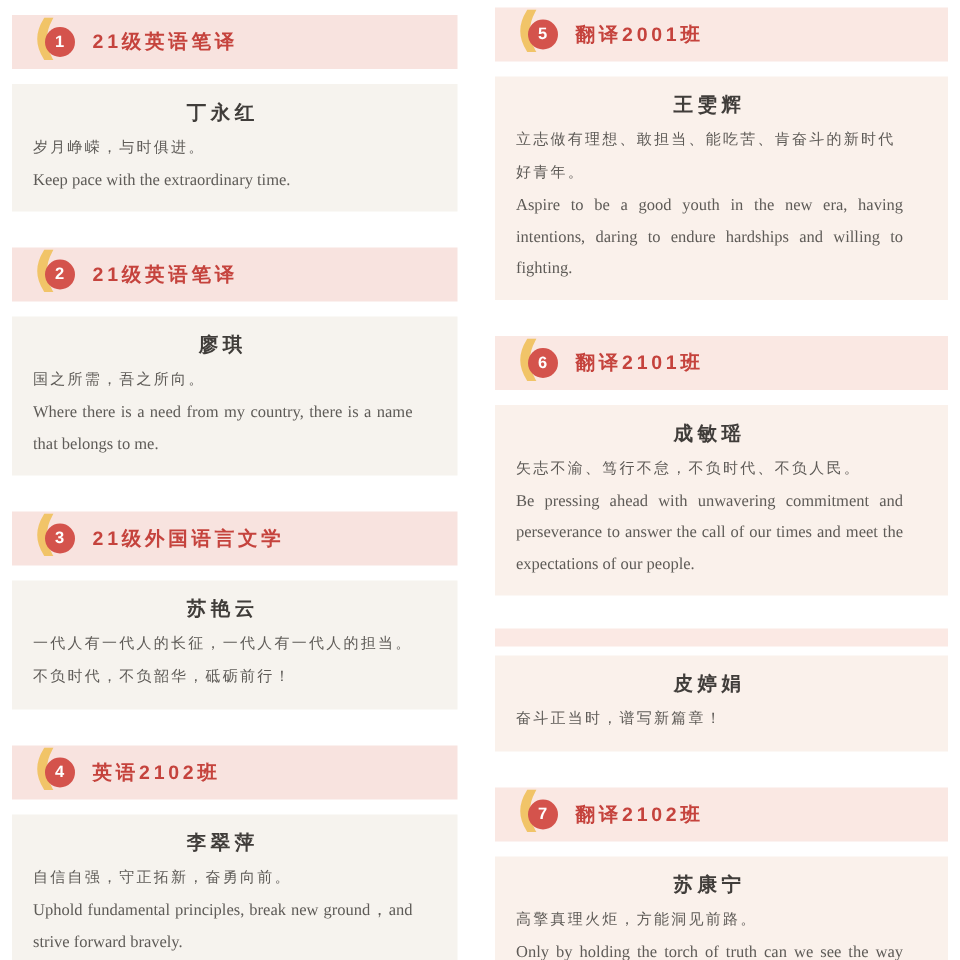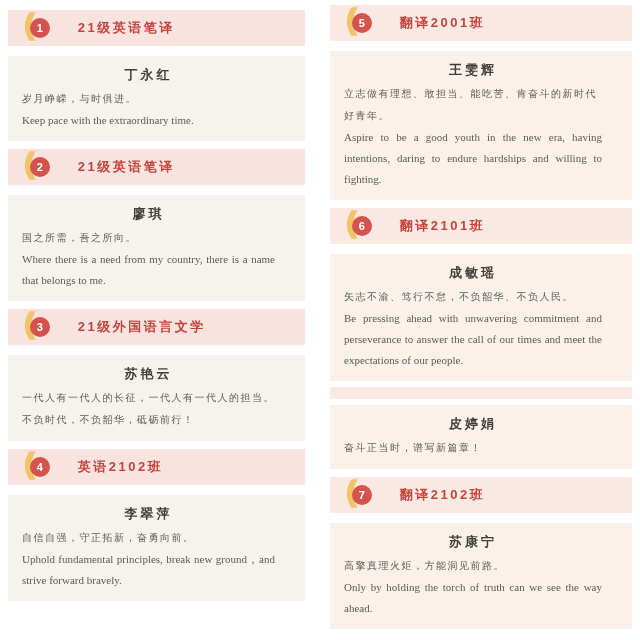--- a/index.html
+++ b/index.html
@@ -25,25 +25,25 @@
     -webkit-text-stroke:1.5px var(--crescent-yellow,#f1c468);
   }
   .badge{
     width:20px;height:20px;border-radius:50%;
     background:var(--badge-red,#d4534c);color:#ffffff;
     font-size:11px;font-weight:bold;
     display:flex;align-items:center;justify-content:center;
     position:relative;z-index:1;flex:0 0 auto;
   }
   .section-title{
-    margin-left:28px;color:var(--title-red,#c5433d);
+    margin-left:12px;color:var(--title-red,#c5433d);
     font-weight:bold;font-size:13px;letter-spacing:2.5px;white-space:nowrap;
   }
 
-  .card{padding:8px 30px 10px 14px;margin-bottom:8px;}
+  .card{padding:8px 30px 10px 14px;margin-bottom:24px;}
   .col-left  .card{background:var(--card-bg-left,#f6f3ee);}
   .col-right .card{background:var(--card-bg-right,#faf1eb);}
 
   .student-name{
     text-align:center;font-weight:bold;font-size:13px;letter-spacing:3px;
     color:var(--name-color,#403d3a);line-height:22px;margin-bottom:2px;
   }
   .quote-zh{
     font-size:10px;line-height:22px;letter-spacing:1.5px;
     color:var(--text-color,#5e5b57);
@@ -119,21 +119,21 @@
       <div class="quote-en">Aspire to be a good youth in the new era, having intentions, daring to endure hardships and willing to fighting.</div>
     </div>
 
     <div class="section-header">
       <span class="crescent">(</span>
       <span class="badge">6</span>
       <span class="section-title">翻译2101班</span>
     </div>
     <div class="card">
       <div class="student-name">成敏瑶</div>
-      <div class="quote-zh">矢志不渝、笃行不怠，不负韶华、不负人民。</div>
+      <div class="quote-zh">矢志不渝、笃行不怠，不负时代、不负人民。</div>
       <div class="quote-en">Be pressing ahead with unwavering commitment and perseverance to answer the call of our times and meet the expectations of our people.</div>
     </div>
     <div class="card-divider"></div>
     <div class="card">
       <div class="student-name">皮婷娟</div>
       <div class="quote-zh">奋斗正当时，谱写新篇章！</div>
     </div>
 
     <div class="section-header">
       <span class="crescent">(</span>

